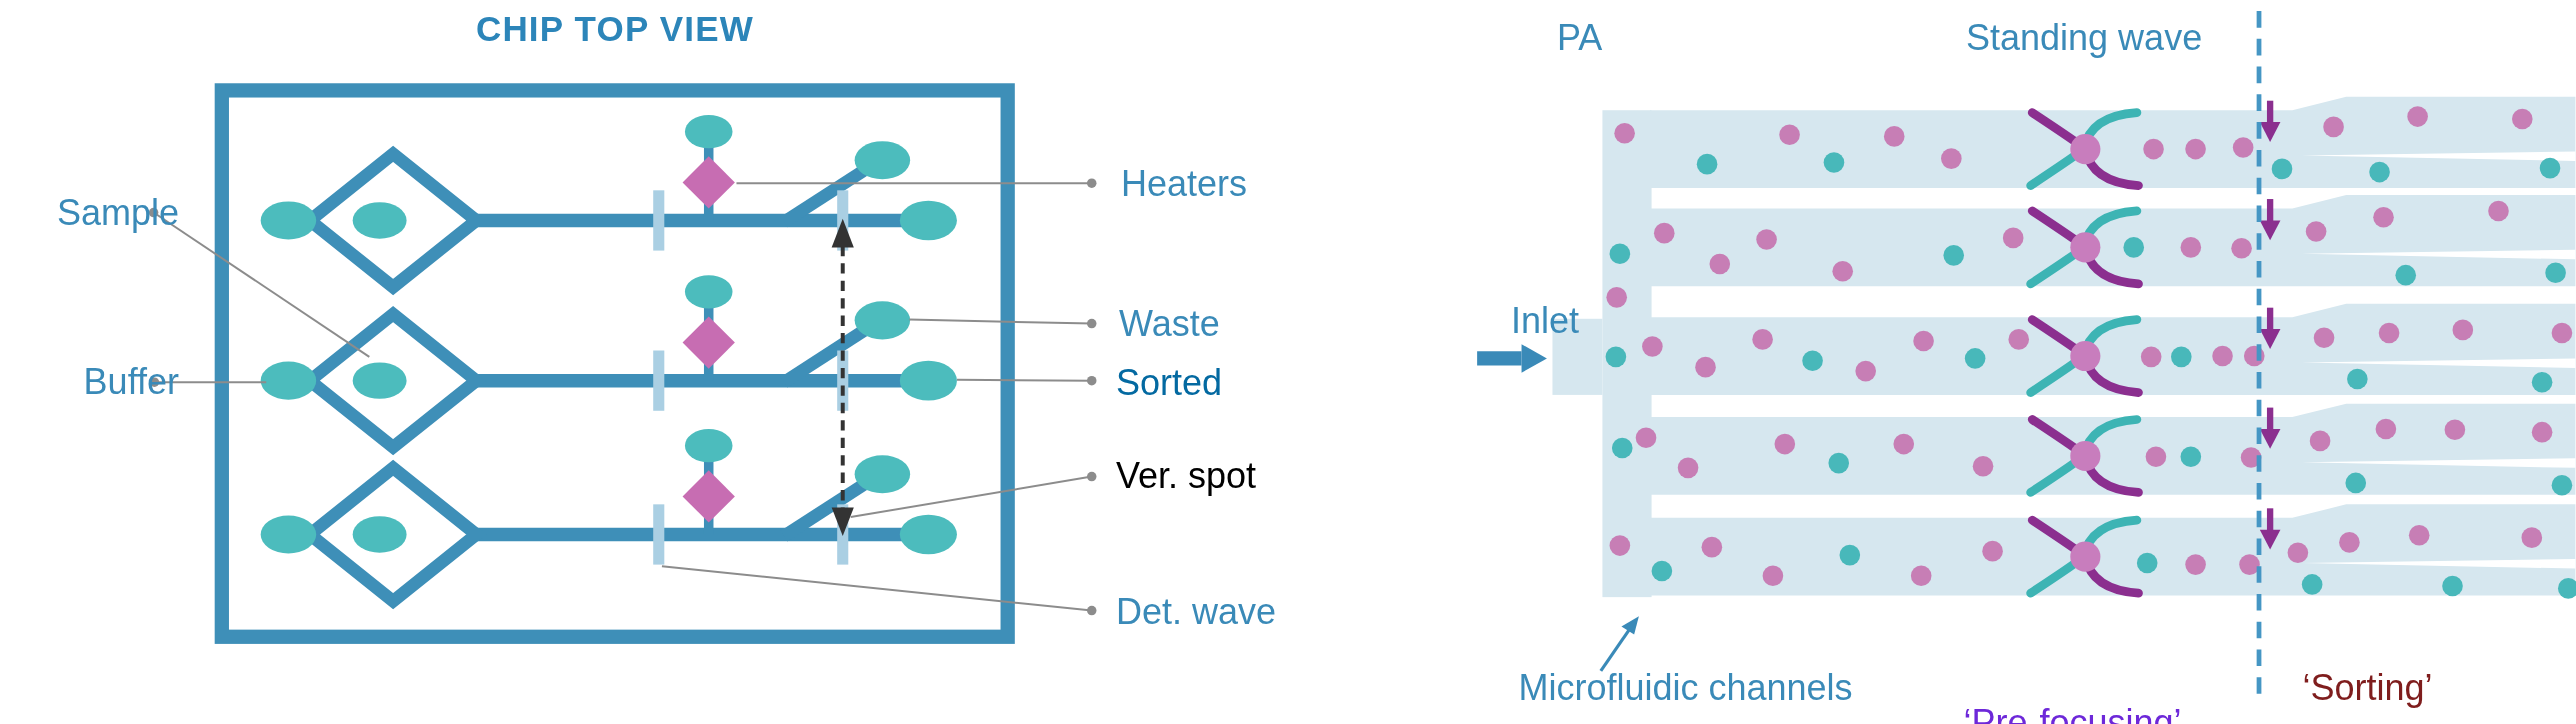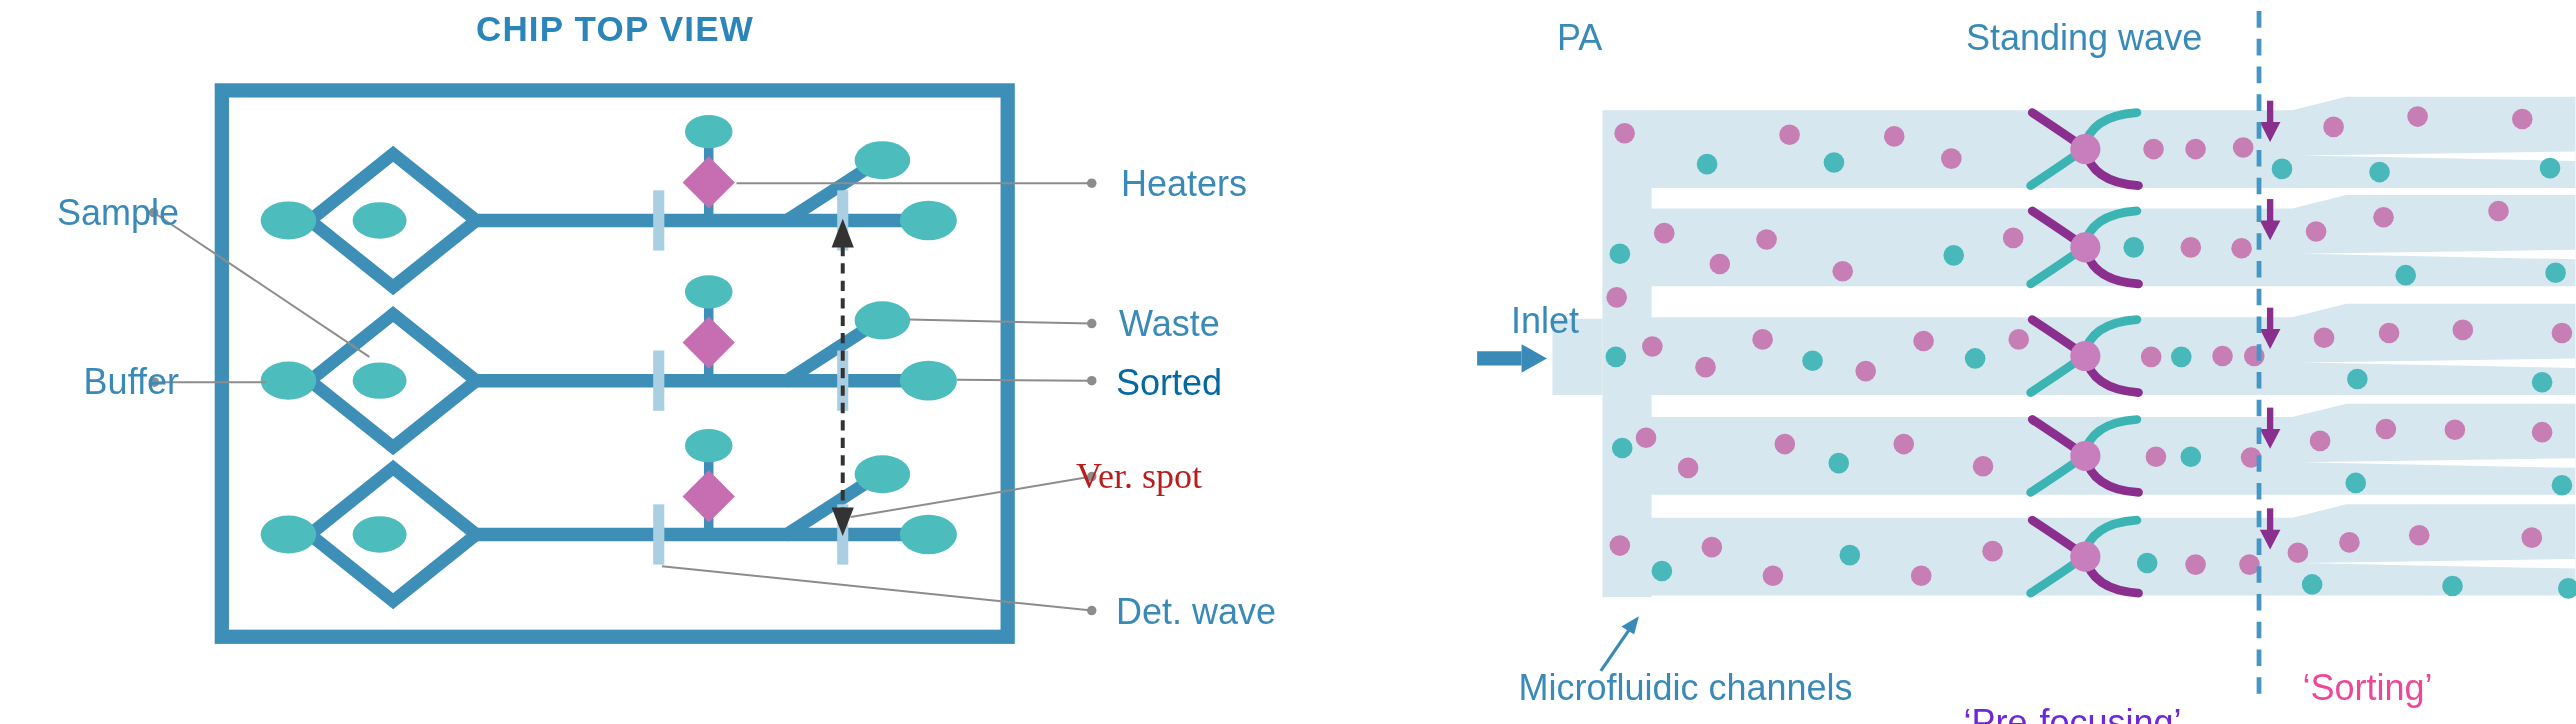--- a/index.html
+++ b/index.html
@@ -213,23 +213,23 @@
       </g>
   </svg>
 
   <div class="lbl center" id="title-label" style="left: 377px; top: 9.5px; width: 476px; color: rgb(44, 133, 185);">CHIP TOP VIEW</div>
 
   <div class="lbl right" style="left: 0px; top: 194px; width: 132px; color: rgb(58, 138, 184);">Sample</div>
   <div class="lbl right" style="left: 0px; top: 363px; width: 132px; color: rgb(58, 138, 184);">Buffer</div>
   <div class="lbl" style="left: 1121px; top: 165px; color: rgb(58, 138, 184); text-align: center;">Heaters</div>
   <div class="lbl" style="left: 1119px; top: 305px; color: rgb(58, 138, 184);">Waste</div>
   <div class="lbl" style="left: 1116px; top: 364px; color: #0369a1;">Sorted</div>
-  <div class="lbl" style="left: 1076px; top: 457px; color: #b91c1c; font-family: Liberation Serif, serif;">Ver. spot</div>
+  <div class="lbl" style="left: 1116px; top: 457px; color: #000000;">Ver. spot</div>
   <div class="lbl" style="left: 1116px; top: 593px; color: rgb(58, 138, 184);">Det. wave</div>
 
   <div class="lbl" style="left: 1557px; top: 19px; color: rgb(58, 138, 184);">PA</div>
   <div class="lbl" style="left: 1966px; top: 19px; color: rgb(58, 138, 184);">Standing wave</div>
   <div class="lbl right" style="left: 1376px; top: 302px; width: 156px; color: rgb(58, 138, 184);">Inlet</div>
   <div class="lbl center" style="left: 1487px; top: 669px; width: 397px; color: rgb(58, 138, 184);">Microfluidic channels</div>
   <div class="lbl center" style="left: 1874px; top: 704px; width: 397px; color: #6d28d9;">‘Pre-focusing’</div>
-  <div class="lbl center" style="left: 2169px; top: 669px; width: 397px; color: #ec4899;">‘Sorting’</div>
+  <div class="lbl center" style="left: 2169px; top: 669px; width: 397px; color: #7f1d1d;">‘Sorting’</div>
 </div>
 
 
 </body></html>

